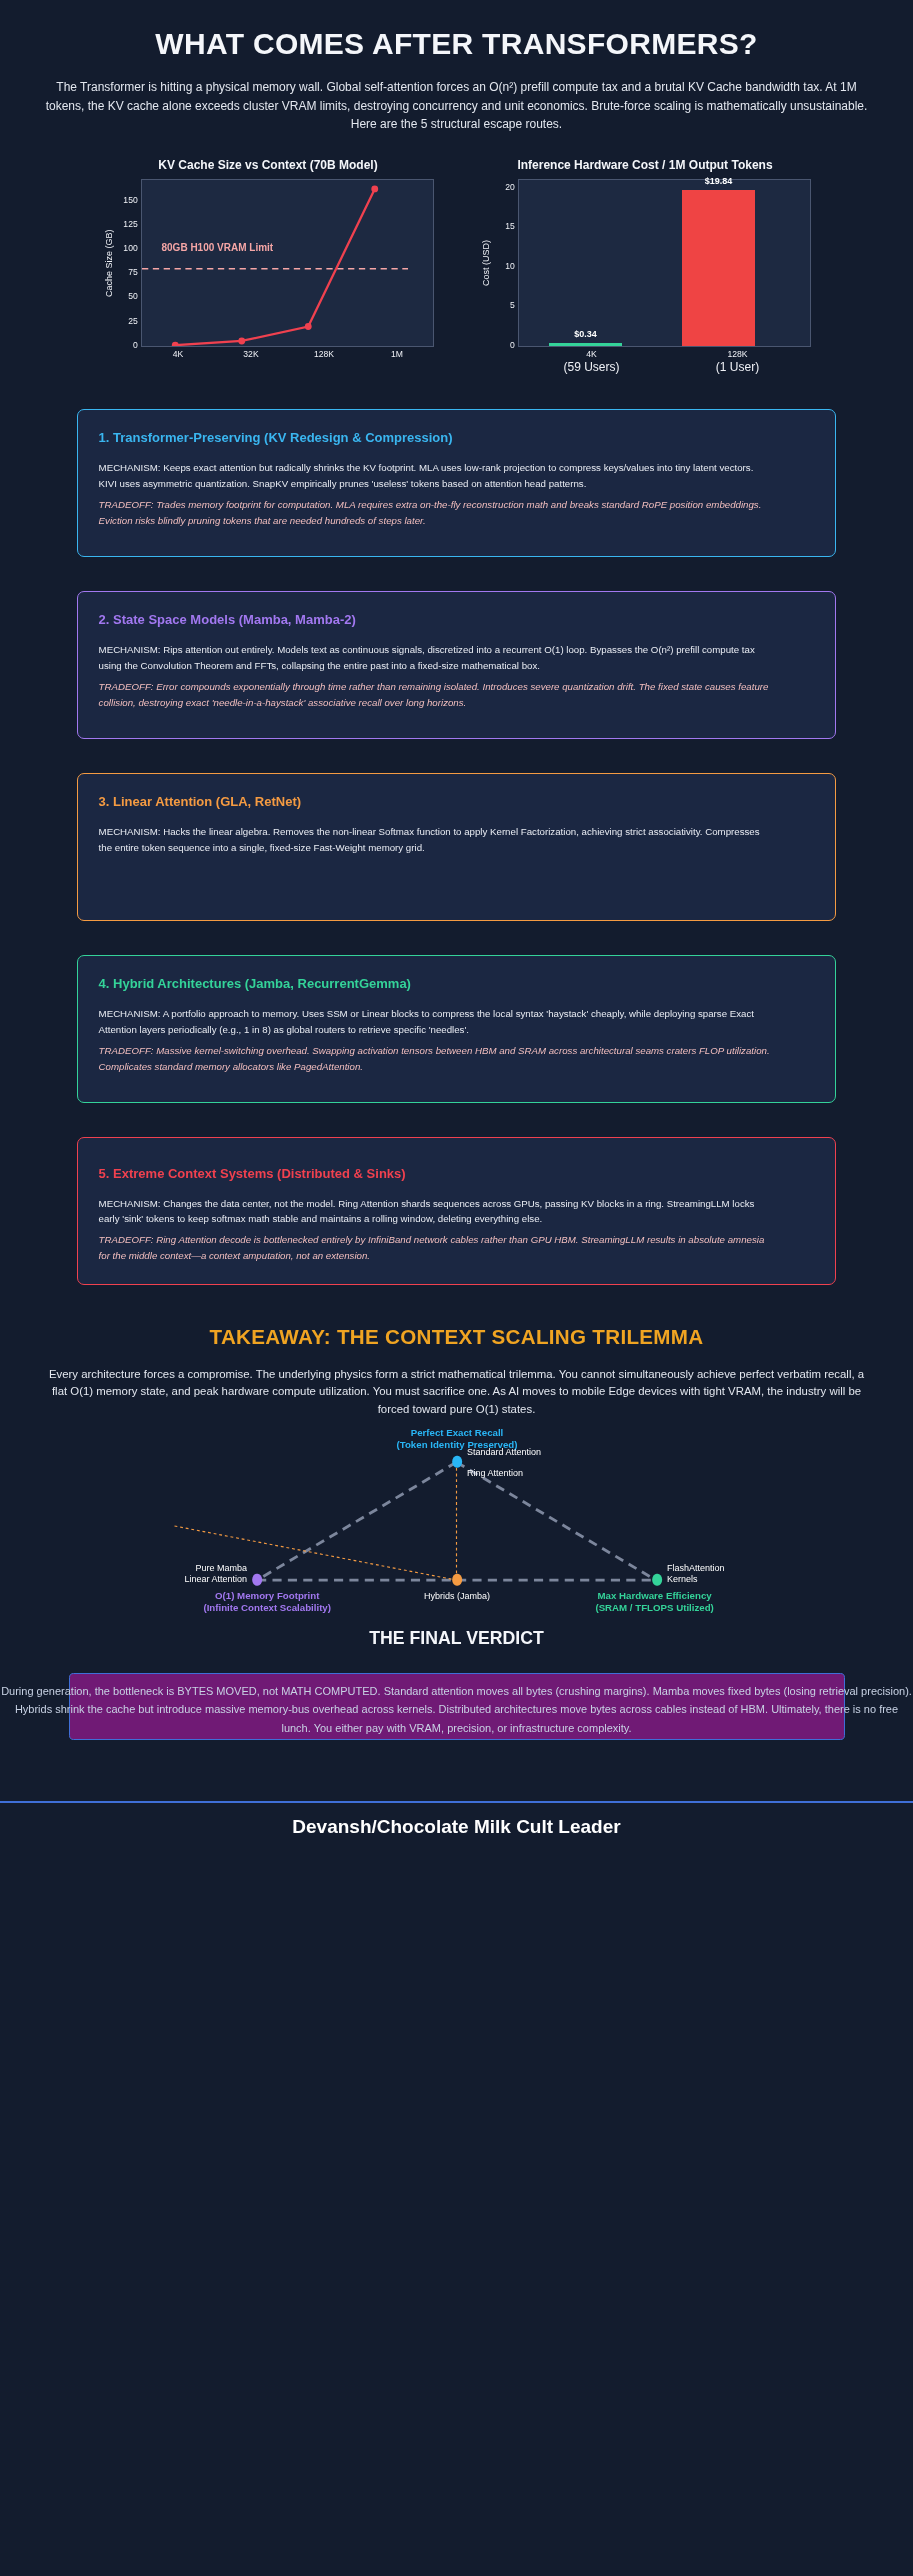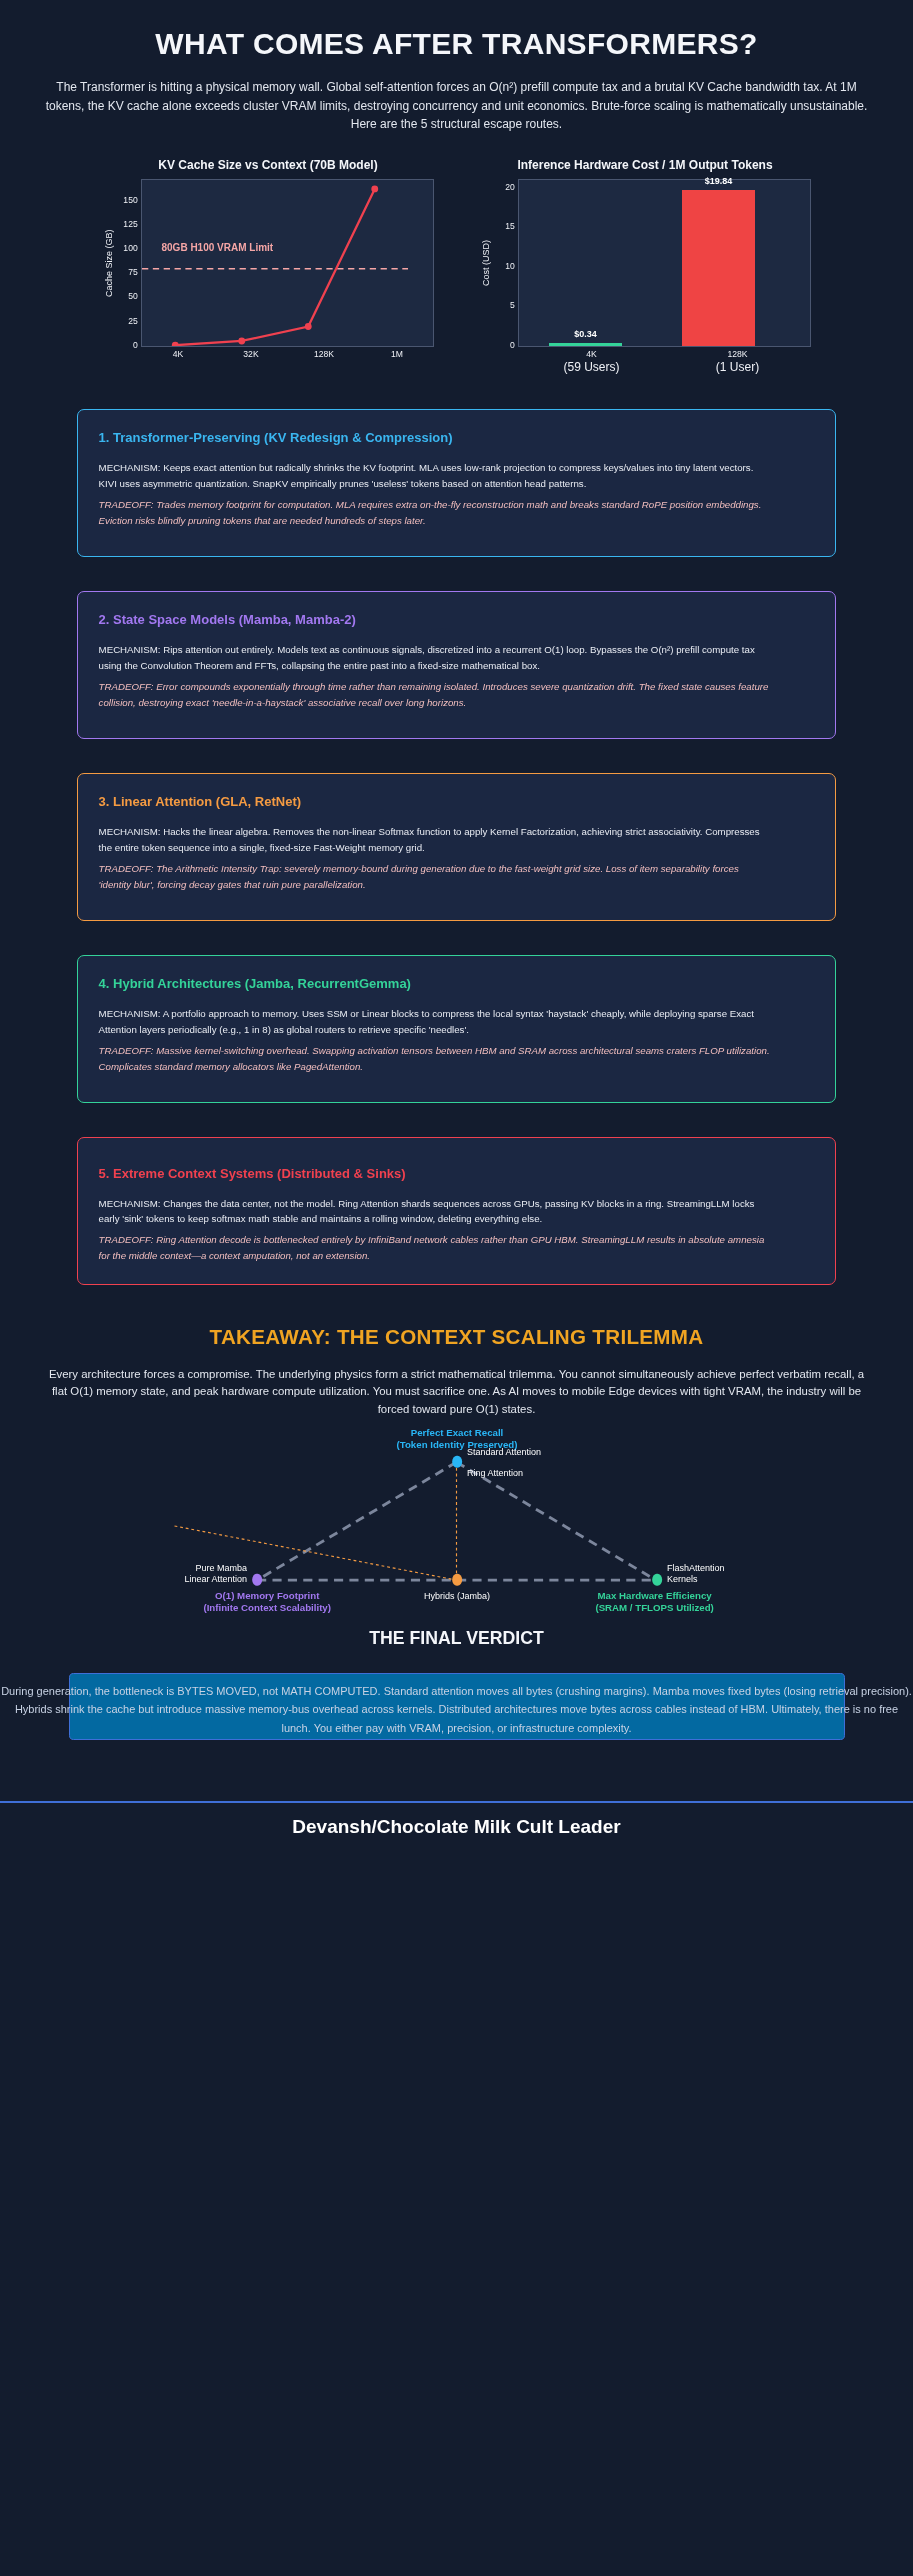--- a/index.html
+++ b/index.html
@@ -216,21 +216,21 @@
     text-align: center;
     font-size: 17.7px;
     font-weight: bold;
     color: #f4f6fa;
     margin: 12.6px 0 0 0;
   }
   .verdict-box {
     width: 776px;
     margin: 24px auto 0 auto;
     box-sizing: border-box;
-    background: #0369a1;
+    background: #701a75;
     border: 1.1px solid #3f6fd8;
     border-radius: 4.6px;
     height: 67px;
     position: relative;
   }
   .verdict-text {
     position: absolute;
     left: -69px;
     right: -69px;
     top: 8px;
@@ -334,21 +334,20 @@
         <p class="trade">TRADEOFF: Trades memory footprint for computation. MLA requires extra on-the-fly reconstruction math and breaks standard RoPE position embeddings. Eviction risks blindly pruning tokens that are needed hundreds of steps later.</p>
       </div>
       <div class="card" style="border-color: rgb(162, 120, 240);">
         <h2 style="color: rgb(162, 120, 240);">2. State Space Models (Mamba, Mamba-2)</h2>
         <p class="mech">MECHANISM: Rips attention out entirely. Models text as continuous signals, discretized into a recurrent O(1) loop. Bypasses the O(n²) prefill compute tax using the Convolution Theorem and FFTs, collapsing the entire past into a fixed-size mathematical box.</p>
         <p class="trade">TRADEOFF: Error compounds exponentially through time rather than remaining isolated. Introduces severe quantization drift. The fixed state causes feature collision, destroying exact 'needle-in-a-haystack' associative recall over long horizons.</p>
       </div>
       <div class="card" style="border-color: rgb(245, 155, 66);">
         <h2 style="color: rgb(245, 155, 66);">3. Linear Attention (GLA, RetNet)</h2>
         <p class="mech">MECHANISM: Hacks the linear algebra. Removes the non-linear Softmax function to apply Kernel Factorization, achieving strict associativity. Compresses the entire token sequence into a single, fixed-size Fast-Weight memory grid.</p>
-        <p class="trade">TRADEOFF: The Arithmetic Intensity Trap: severely memory-bound during generation due to the fast-weight grid size. Loss of item separability forces 'identity blur', forcing decay gates that ruin pure parallelization.</p>
       </div>
       <div class="card" style="border-color: rgb(52, 211, 153);">
         <h2 style="color: rgb(52, 211, 153);">4. Hybrid Architectures (Jamba, RecurrentGemma)</h2>
         <p class="mech">MECHANISM: A portfolio approach to memory. Uses SSM or Linear blocks to compress the local syntax 'haystack' cheaply, while deploying sparse Exact Attention layers periodically (e.g., 1 in 8) as global routers to retrieve specific 'needles'.</p>
         <p class="trade">TRADEOFF: Massive kernel-switching overhead. Swapping activation tensors between HBM and SRAM across architectural seams craters FLOP utilization. Complicates standard memory allocators like PagedAttention.</p>
       </div>
       <div class="card" style="border-color: rgb(240, 65, 79);">
         <h2 style="color: rgb(240, 65, 79); margin-top: 12px;">5. Extreme Context Systems (Distributed &amp; Sinks)</h2>
         <p class="mech">MECHANISM: Changes the data center, not the model. Ring Attention shards sequences across GPUs, passing KV blocks in a ring. StreamingLLM locks early 'sink' tokens to keep softmax math stable and maintains a rolling window, deleting everything else.</p>
         <p class="trade">TRADEOFF: Ring Attention decode is bottlenecked entirely by InfiniBand network cables rather than GPU HBM. StreamingLLM results in absolute amnesia for the middle context—a context amputation, not an extension.</p>

